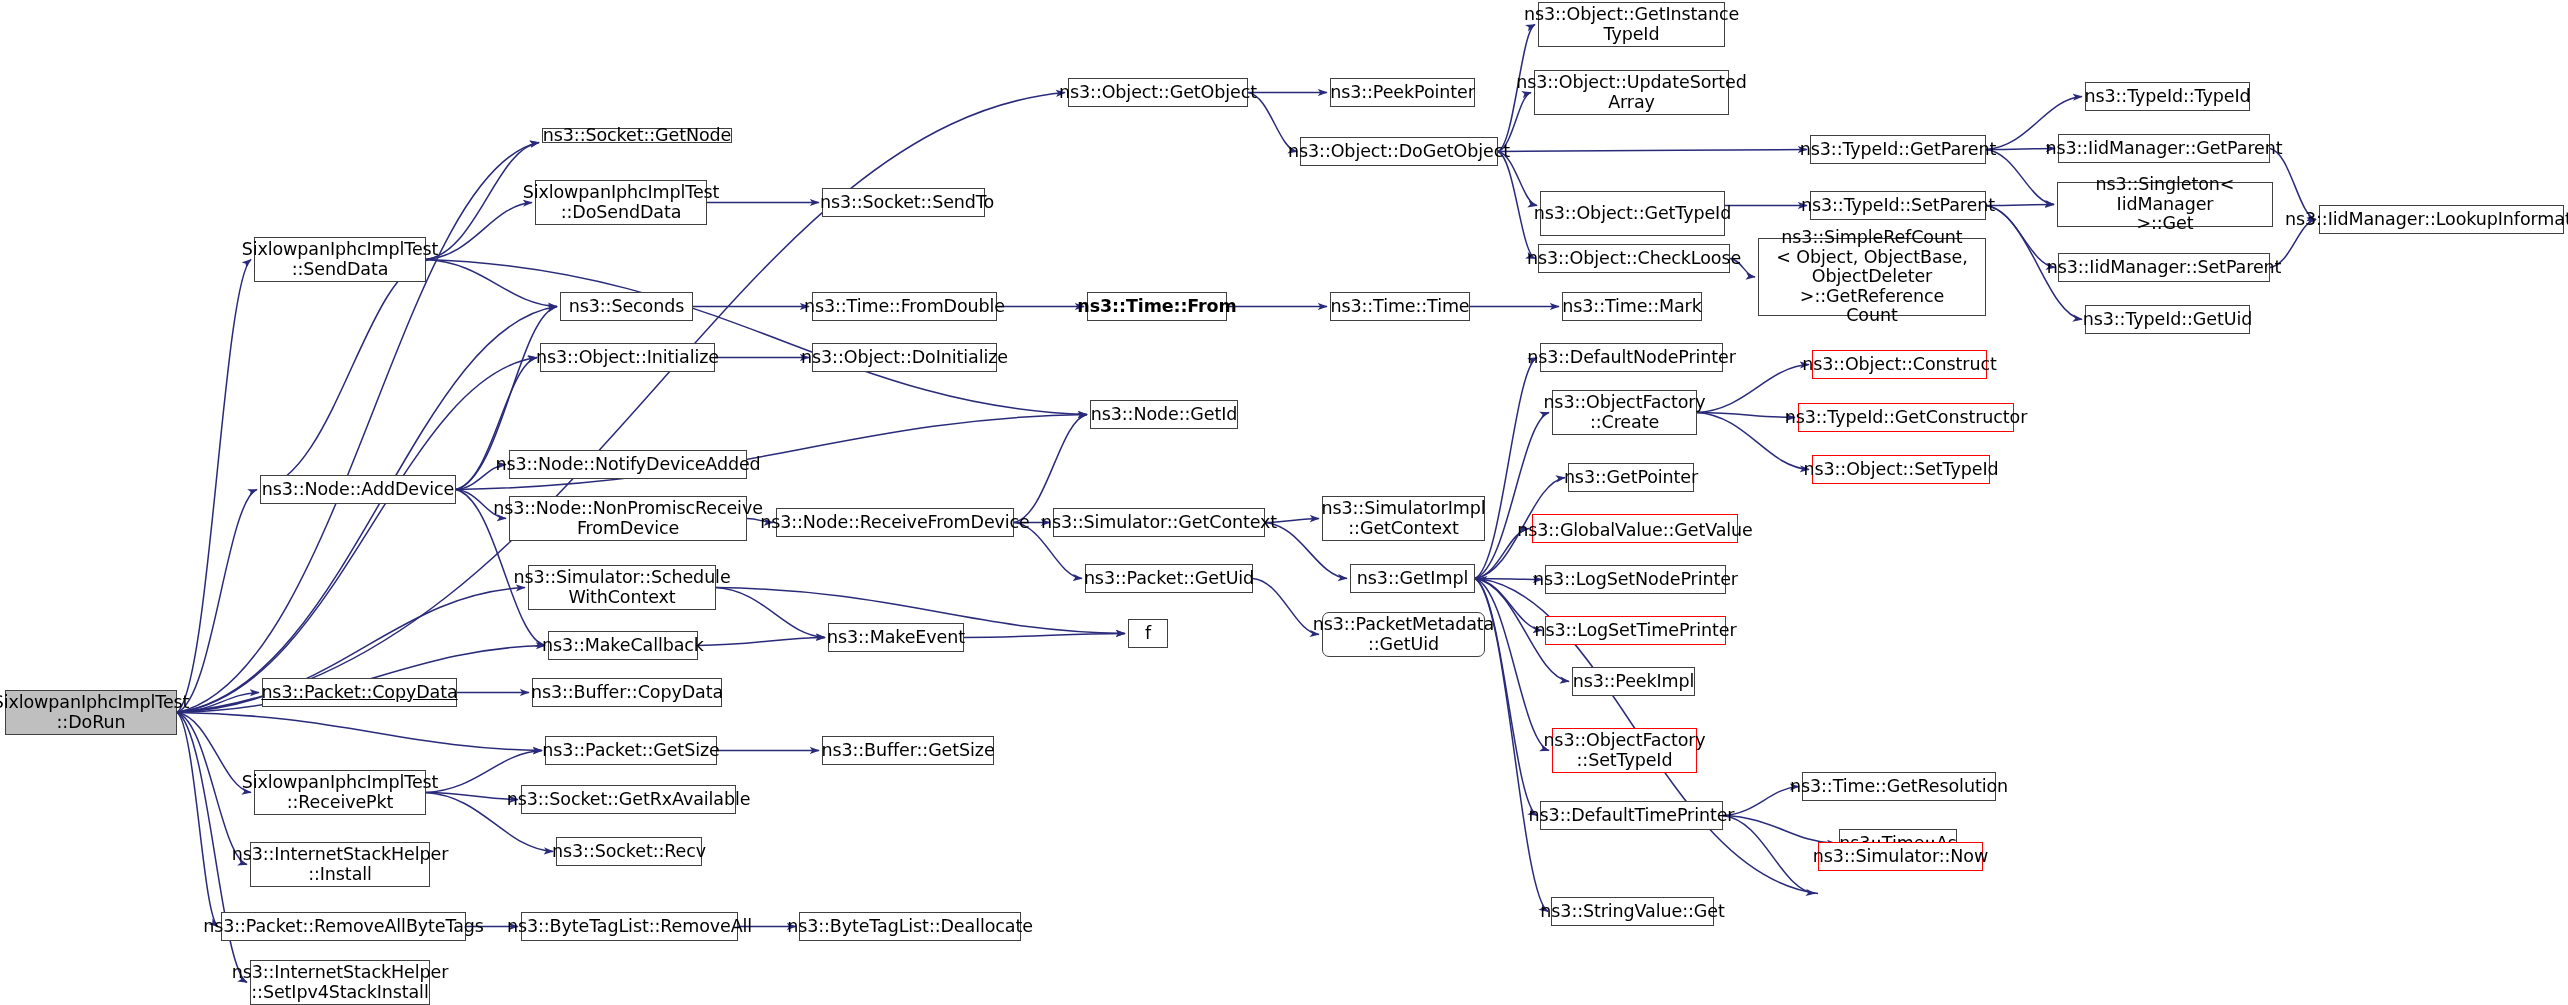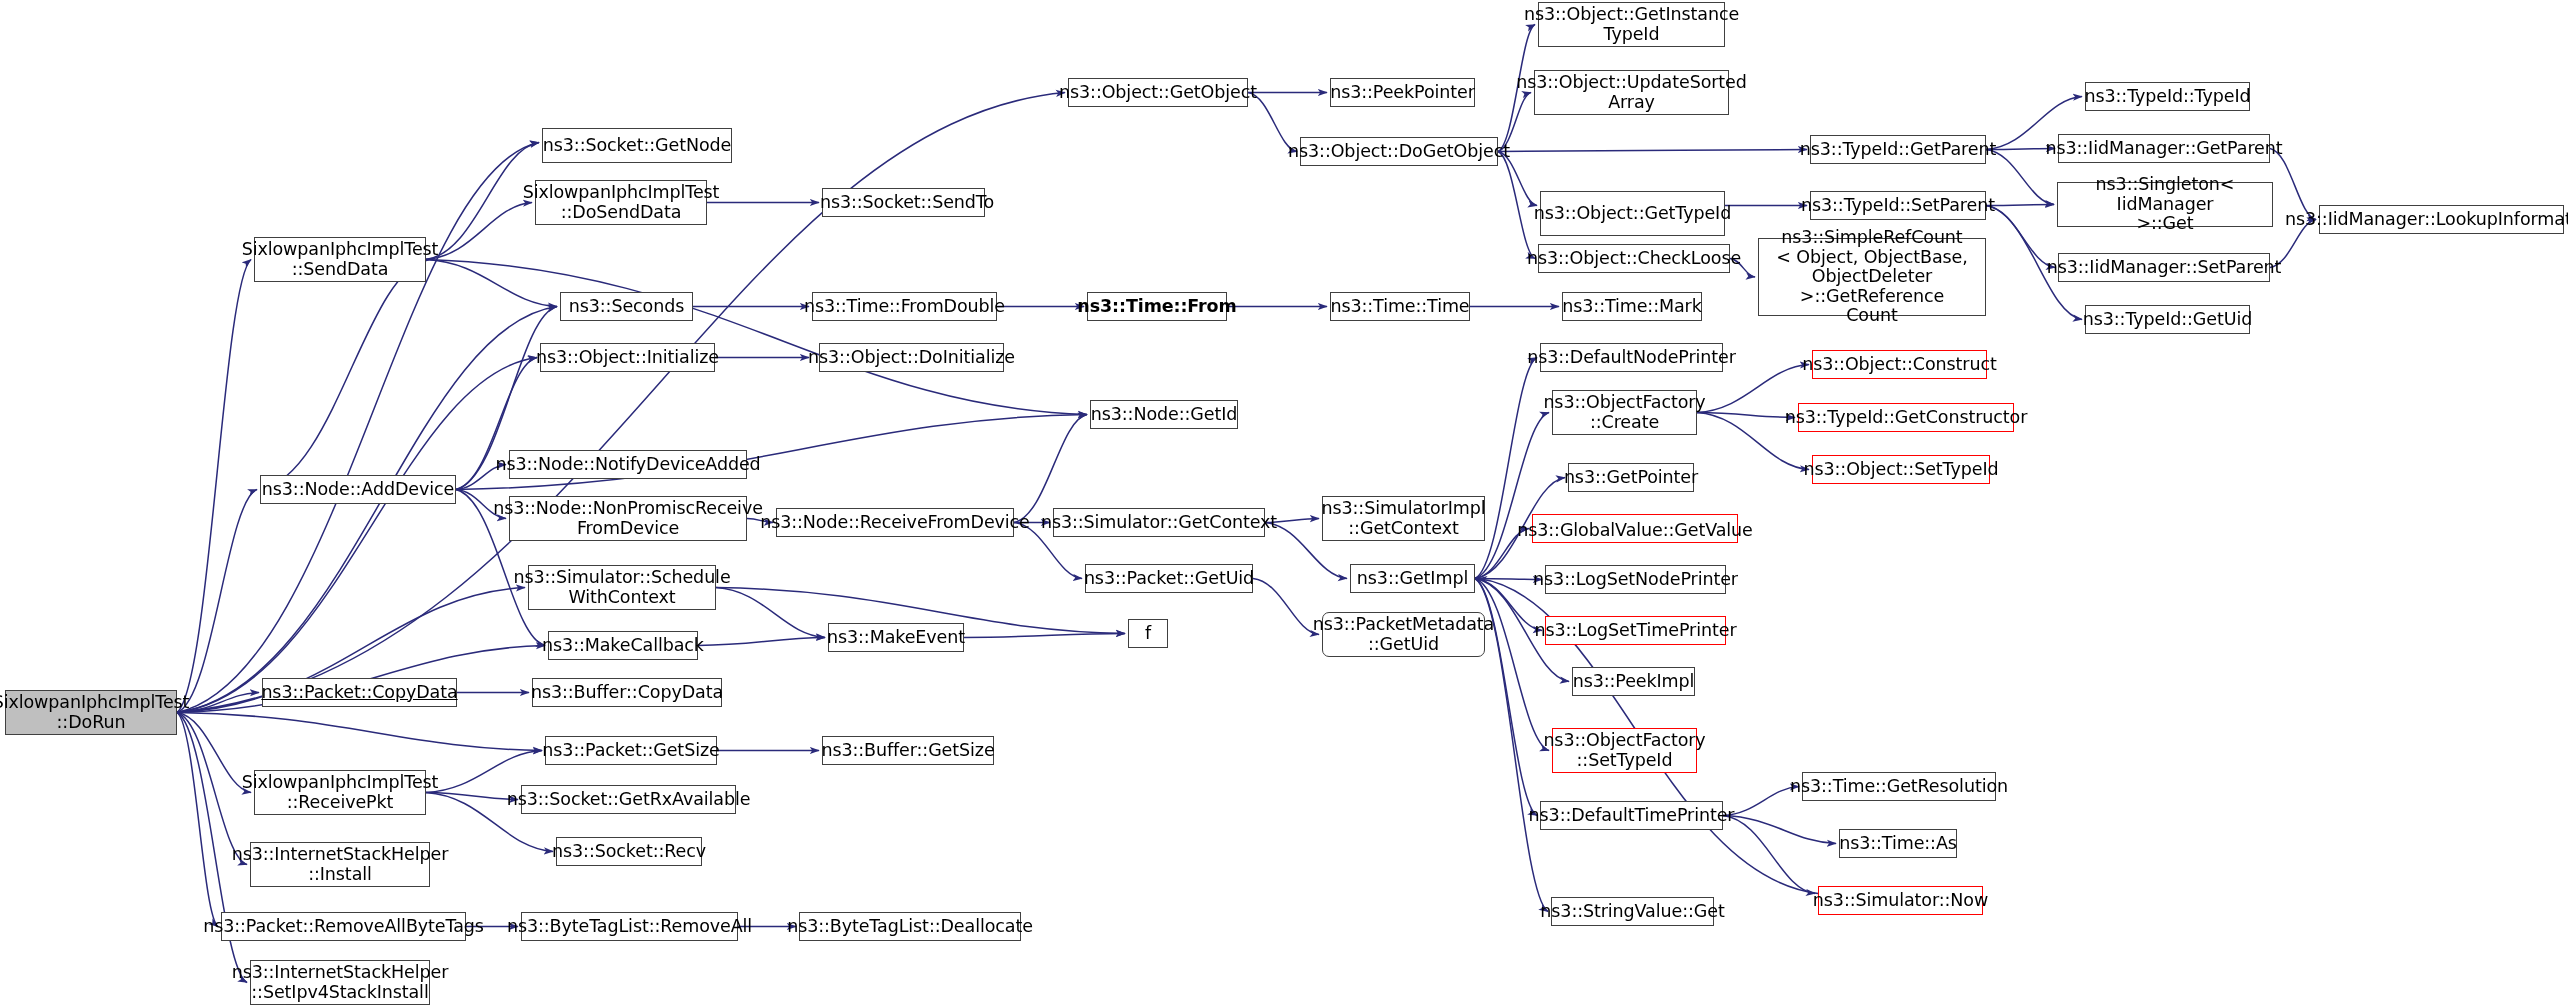--- a/index.html
+++ b/index.html
@@ -141,21 +141,21 @@
         <path d="M426,792.5 C478.2,789.98 497.92,752.6 542,750.5" fill="none" stroke="#2a2a7a" stroke-width="1.5" marker-end="url(#arrow)"></path>
         <path d="M426,792.5 C467.4,792.92 483.04,799.15 518,799.5" fill="none" stroke="#2a2a7a" stroke-width="1.5" marker-end="url(#arrow)"></path>
         <path d="M426,792.5 C483.15,796.04 504.74,848.55 553,851.5" fill="none" stroke="#2a2a7a" stroke-width="1.5" marker-end="url(#arrow)"></path>
         <path d="M466,926.5 C489.4,926.5 498.24,926.5 518,926.5" fill="none" stroke="#2a2a7a" stroke-width="1.5" marker-end="url(#arrow)"></path>
         <path d="M738,926.5 C764.1,926.5 773.96,926.5 796,926.5" fill="none" stroke="#2a2a7a" stroke-width="1.5" marker-end="url(#arrow)"></path>
       </g>
   </svg>
   <div id="nodes">
       <div class="node root" style="left: 5px; top: 690px; width: 172px; height: 45px;"><span>SixlowpanIphcImplTest
 ::DoRun</span></div>
-      <div class="node" style="left: 542px; top: 128px; width: 190px; height: 35px;"><span>ns3::Socket::GetNode</span></div>
+      <div class="node" style="left: 542px; top: 128px; width: 190px; height: 15px;"><span>ns3::Socket::GetNode</span></div>
       <div class="node" style="left: 535px; top: 180px; width: 172px; height: 45px;"><span>SixlowpanIphcImplTest
 ::DoSendData</span></div>
       <div class="node" style="left: 254px; top: 237px; width: 172px; height: 45px;"><span>SixlowpanIphcImplTest
 ::SendData</span></div>
       <div class="node" style="left: 560px; top: 292px; width: 133px; height: 29px;"><span>ns3::Seconds</span></div>
       <div class="node" style="left: 540px; top: 343px; width: 175px; height: 29px;"><span>ns3::Object::Initialize</span></div>
       <div class="node" style="left: 260px; top: 475px; width: 196px; height: 29px;"><span>ns3::Node::AddDevice</span></div>
       <div class="node" style="left: 509px; top: 450px; width: 238px; height: 29px;"><span>ns3::Node::NotifyDeviceAdded</span></div>
       <div class="node" style="left: 509px; top: 496px; width: 238px; height: 45px;"><span>ns3::Node::NonPromiscReceive
 FromDevice</span></div>
@@ -172,21 +172,21 @@
       <div class="node" style="left: 556px; top: 837px; width: 146px; height: 29px;"><span>ns3::Socket::Recv</span></div>
       <div class="node" style="left: 250px; top: 842px; width: 180px; height: 45px;"><span>ns3::InternetStackHelper
 ::Install</span></div>
       <div class="node" style="left: 221px; top: 912px; width: 245px; height: 29px;"><span>ns3::Packet::RemoveAllByteTags</span></div>
       <div class="node" style="left: 521px; top: 912px; width: 217px; height: 29px;"><span>ns3::ByteTagList::RemoveAll</span></div>
       <div class="node" style="left: 799px; top: 912px; width: 222px; height: 29px;"><span>ns3::ByteTagList::Deallocate</span></div>
       <div class="node" style="left: 250px; top: 960px; width: 180px; height: 45px;"><span>ns3::InternetStackHelper
 ::SetIpv4StackInstall</span></div>
       <div class="node" style="left: 822px; top: 188px; width: 163px; height: 29px; padding-left: 12px;"><span>ns3::Socket::SendTo</span></div>
       <div class="node" style="left: 812px; top: 292px; width: 185px; height: 29px;"><span>ns3::Time::FromDouble</span></div>
-      <div class="node" style="left: 812px; top: 343px; width: 185px; height: 29px; margin-left: 7px;"><span>ns3::Object::DoInitialize</span></div>
+      <div class="node" style="left: 812px; top: 343px; width: 185px; height: 29px;"><span>ns3::Object::DoInitialize</span></div>
       <div class="node" style="left: 1090px; top: 400px; width: 148px; height: 29px;"><span>ns3::Node::GetId</span></div>
       <div class="node" style="left: 776px; top: 508px; width: 238px; height: 29px;"><span>ns3::Node::ReceiveFromDevice</span></div>
       <div class="node" style="left: 1053px; top: 508px; width: 212px; height: 29px;"><span>ns3::Simulator::GetContext</span></div>
       <div class="node" style="left: 1085px; top: 564px; width: 168px; height: 29px;"><span>ns3::Packet::GetUid</span></div>
       <div class="node" style="left: 828px; top: 623px; width: 136px; height: 29px;"><span>ns3::MakeEvent</span></div>
       <div class="node" style="left: 1128px; top: 619px; width: 40px; height: 29px;"><span>f</span></div>
       <div class="node" style="left: 1068px; top: 78px; width: 180px; height: 29px;"><span>ns3::Object::GetObject</span></div>
       <div class="node" style="left: 1330px; top: 78px; width: 145px; height: 29px;"><span>ns3::PeekPointer</span></div>
       <div class="node" style="left: 1300px; top: 137px; width: 198px; height: 29px;"><span>ns3::Object::DoGetObject</span></div>
       <div class="node" style="left: 1087px; top: 292px; width: 140px; height: 29px; font-weight: bold;"><span>ns3::Time::From</span></div>
@@ -213,21 +213,21 @@
       <div class="node" style="left: 1572px; top: 667px; width: 123px; height: 29px;"><span>ns3::PeekImpl</span></div>
       <div class="node red" style="left: 1552px; top: 728px; width: 145px; height: 45px;"><span>ns3::ObjectFactory
 ::SetTypeId</span></div>
       <div class="node" style="left: 1540px; top: 801px; width: 183px; height: 29px;"><span>ns3::DefaultTimePrinter</span></div>
       <div class="node" style="left: 1551px; top: 897px; width: 163px; height: 29px;"><span>ns3::StringValue::Get</span></div>
       <div class="node red" style="left: 1812px; top: 350px; width: 175px; height: 29px;"><span>ns3::Object::Construct</span></div>
       <div class="node red" style="left: 1798px; top: 403px; width: 216px; height: 29px;"><span>ns3::TypeId::GetConstructor</span></div>
       <div class="node red" style="left: 1812px; top: 455px; width: 178px; height: 29px;"><span>ns3::Object::SetTypeId</span></div>
       <div class="node" style="left: 1802px; top: 772px; width: 194px; height: 29px;"><span>ns3::Time::GetResolution</span></div>
       <div class="node" style="left: 1839px; top: 829px; width: 118px; height: 29px;"><span>ns3::Time::As</span></div>
-      <div class="node red" style="left: 1818px; top: 886px; width: 165px; height: 29px;"><span>ns3::Simulator::Now</span></div>
+      <div class="node red" style="left: 1818px; top: 842px; width: 165px; height: 29px;"><span>ns3::Simulator::Now</span></div>
       <div class="node" style="left: 1810px; top: 135px; width: 176px; height: 29px;"><span>ns3::TypeId::GetParent</span></div>
       <div class="node" style="left: 1810px; top: 191px; width: 176px; height: 29px;"><span>ns3::TypeId::SetParent</span></div>
       <div class="node" style="left: 1758px; top: 238px; width: 228px; height: 78px;"><span>ns3::SimpleRefCount
 &lt; Object, ObjectBase,
 ObjectDeleter &gt;::GetReference
 Count</span></div>
       <div class="node" style="left: 2085px; top: 82px; width: 165px; height: 29px;"><span>ns3::TypeId::TypeId</span></div>
       <div class="node" style="left: 2058px; top: 134px; width: 212px; height: 29px;"><span>ns3::IidManager::GetParent</span></div>
       <div class="node" style="left: 2057px; top: 182px; width: 216px; height: 45px;"><span>ns3::Singleton&lt; IidManager
 &gt;::Get</span></div>

